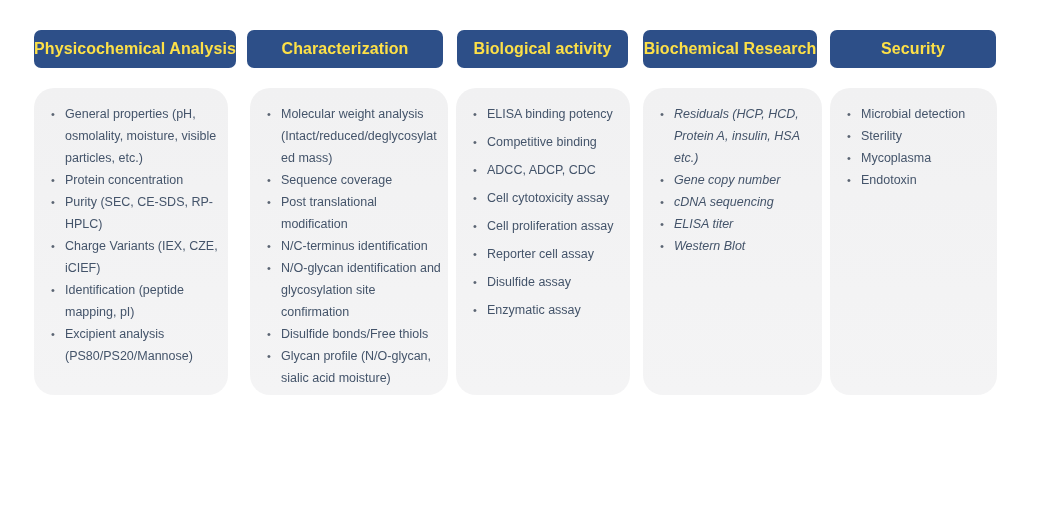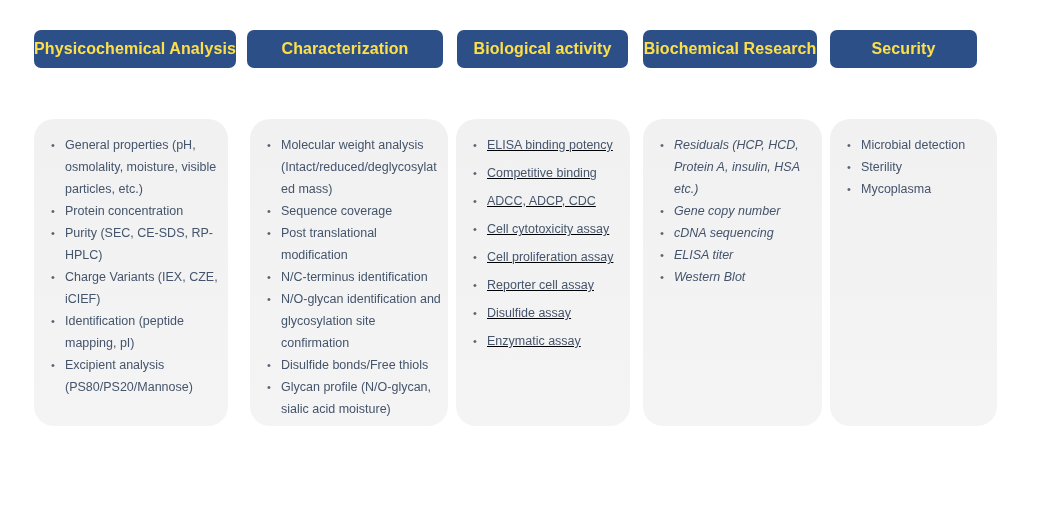--- a/index.html
+++ b/index.html
@@ -13,43 +13,43 @@
   .col-header {
     position: absolute; top: 30px; height: 38px;
     background: #2d4f88; border-radius: 7px;
     color: #fde047; font-weight: bold; font-size: 16px;
     display: flex; align-items: center; justify-content: center;
     letter-spacing: 0.1px;
   }
   .col-body {
     position: absolute; top: 88px; height: 307px;
     background: linear-gradient(#f1f1f2, #f4f4f5);
-    border-radius: 20px; overflow: hidden; margin-top: 31px;
+    border-radius: 20px; overflow: hidden;
   }
   .col-body ul { list-style: none; margin: 0; padding: 15px 6px 0 0; }
   .col-body li {
     position: relative; padding-left: 31px;
     font-size: 12.5px; line-height: 22px; color: #44546a;
     overflow-wrap: break-word; word-break: break-word;
   }
   .col-body li::before {
     content: "\2022";
     position: absolute; left: 17px; top: 0;
     color: #5a6472; font-size: 11px;
   }
   
   .h1 { left: 34px;  width: 202px; }
   .b1 { left: 34px;  width: 194px; }
   .h2 { left: 247px; width: 196px; }
   .b2 { left: 250px; width: 198px; }
   .h3 { left: 457px; width: 171px; }
-  .b3 { left: 456px; width: 174px; text-decoration: underline; }
+  .b3 { left: 456px; width: 174px; }
   .h4 { left: 643px; width: 174px; }
   .b4 { left: 643px; width: 179px; font-style: italic; }
-  .h5 { left: 830px; width: 147px; }
+  .h5 { left: 830px; width: 166px; }
   .b5 { left: 830px; width: 167px; }
   
   .b3 li { margin-bottom: 6px; }
 </style>
 </head>
 <body>
 
 <div class="stage">
 
   <div class="col-header h1">
@@ -111,16 +111,17 @@
   </div>
 
   <div class="col-header h5">
     <span>Security</span>
   </div>
   <div class="col-body b5">
     <ul>
       <li>Microbial detection</li>
       <li>Sterility</li>
       <li>Mycoplasma</li>
+      <li>Endotoxin</li>
     </ul>
   </div>
 
 </div>
 
 </body></html>

